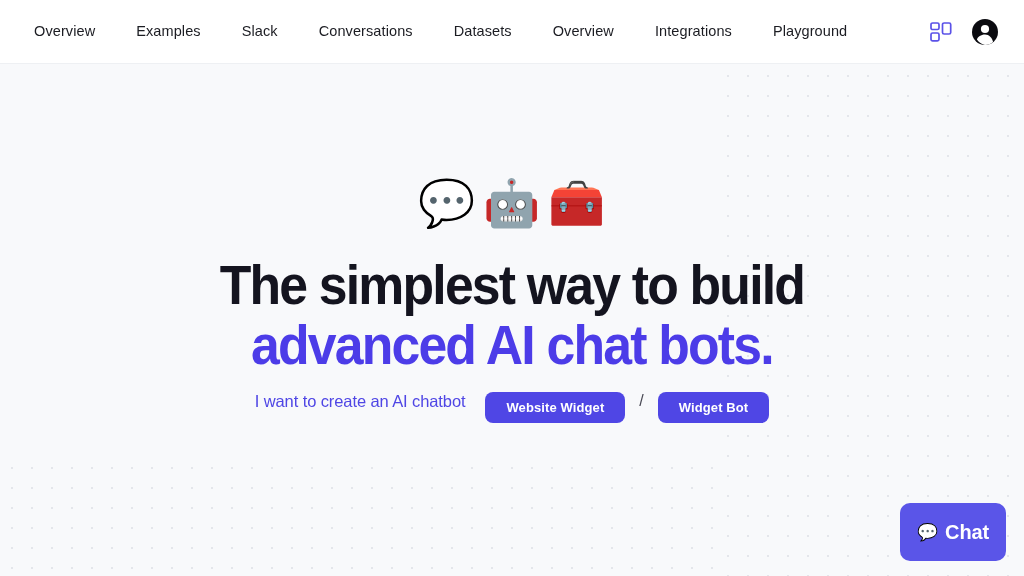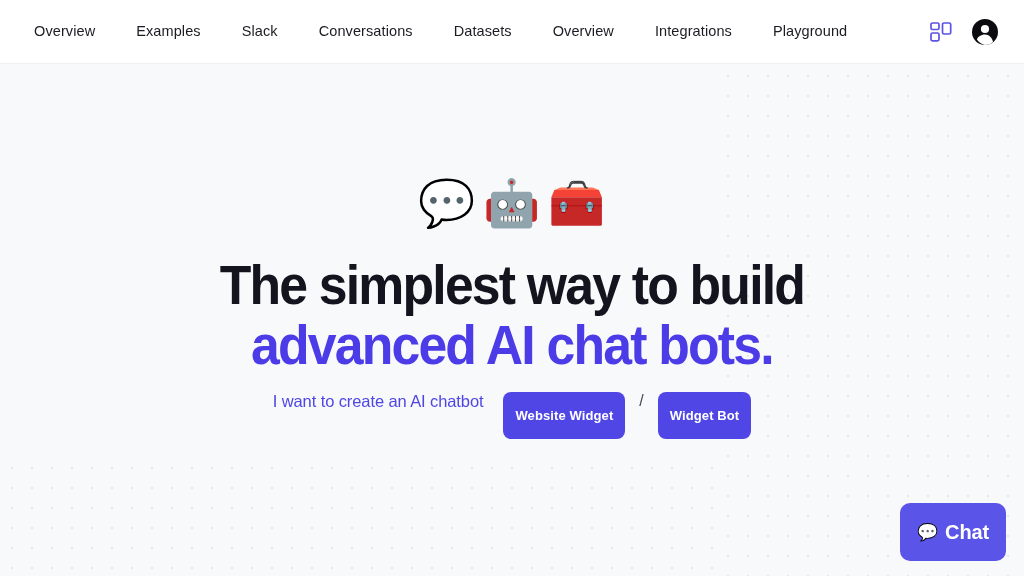--- a/index.html
+++ b/index.html
@@ -107,22 +107,22 @@
     white-space:nowrap;
   }
   .btn {
     background:#4f46e5;
     color:#ffffff;
     font-size:13px;
     font-weight:bold;
     letter-spacing:.1px;
     border:none;
     border-radius:8px;
-    padding:0 12px;
-    height:47px;
+    padding:0 21px;
+    height:31px;
     line-height:31px;
     cursor:pointer;
     white-space:nowrap;
     font-family:"Liberation Sans", sans-serif;
   }
   .sep {
     color:#4a4a55;
     font-size:16px;
     font-weight:500;
     margin:0 -6px;

